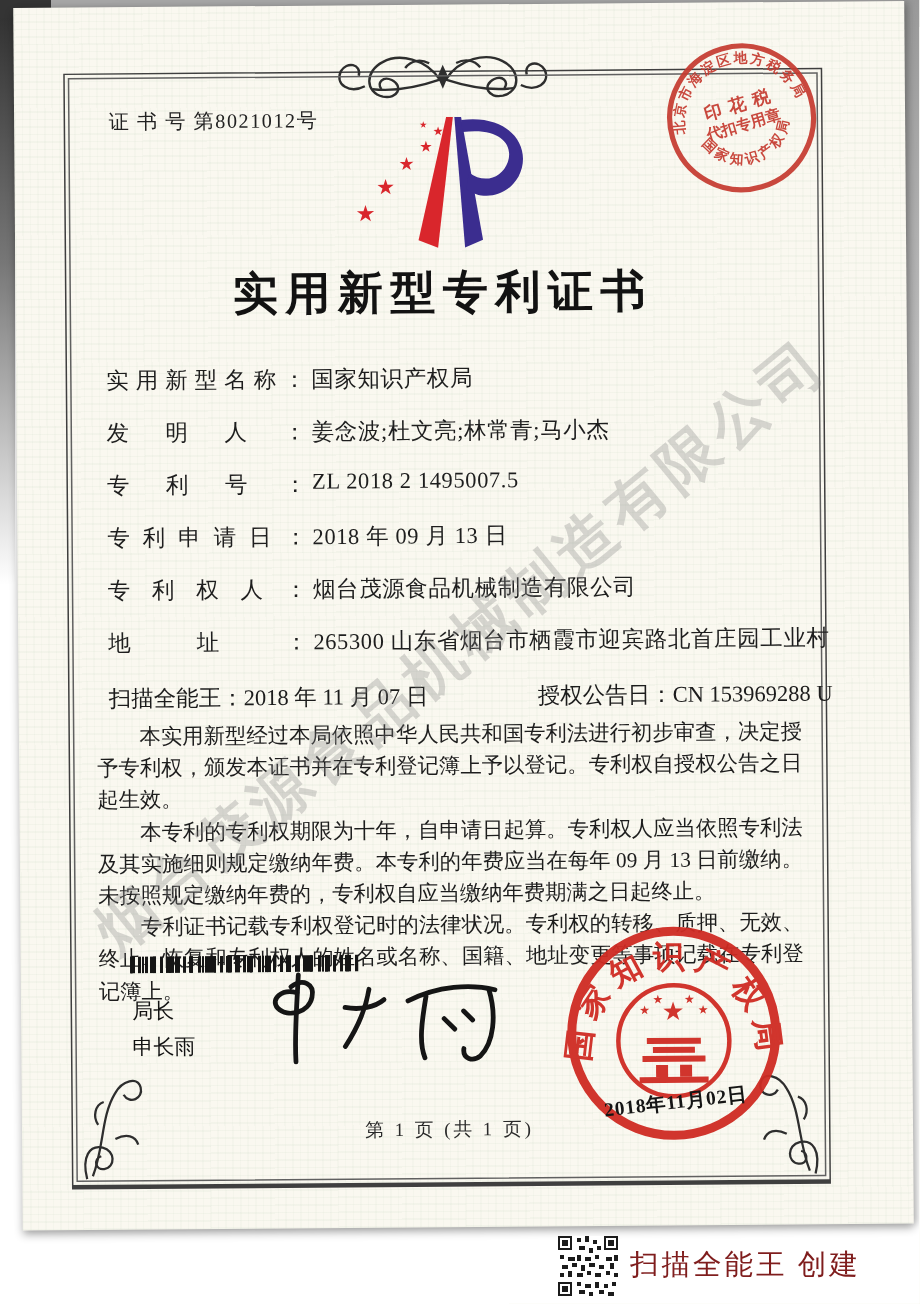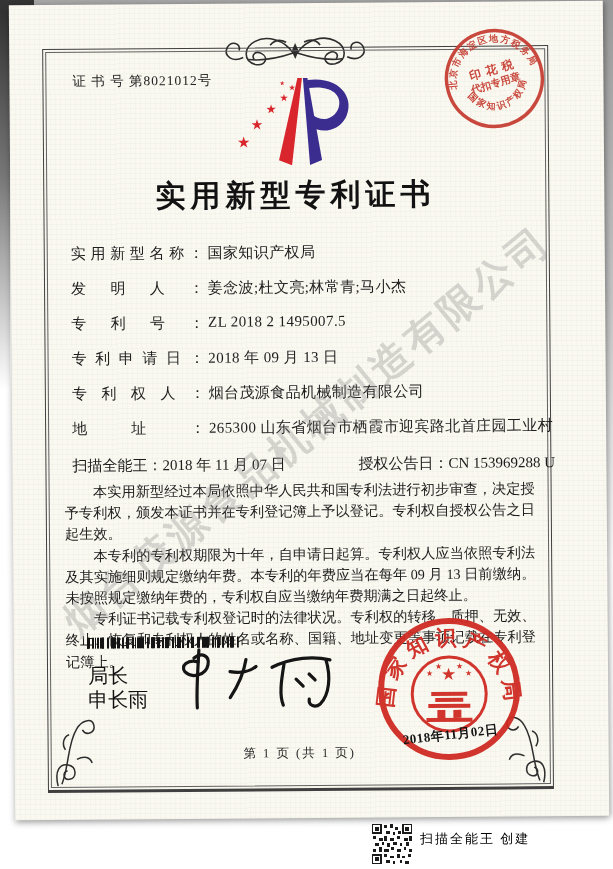--- a/index.html
+++ b/index.html
@@ -38,21 +38,21 @@
 
   .paras{position:absolute;left:52px;top:477px;width:470px;}
   .paras p{margin:0;font-size:14.2px;line-height:21.2px;text-indent:2em;
            text-align:justify;color:#1d1d1d;}
 
   .barcode{position:absolute;left:73px;top:633px;width:152px;height:11px;
      background-image:repeating-linear-gradient(90deg,#151515 0 2px,transparent 2px 5px),
                       repeating-linear-gradient(90deg,#151515 0 1px,transparent 1px 8px),
                       repeating-linear-gradient(90deg,#151515 0 3px,transparent 3px 13px);}
 
-  .signer{position:absolute;left:74px;top:659px;font-size:20px;line-height:24px;color:#111;}
+  .signer{position:absolute;left:74px;top:659px;font-size:14px;line-height:24px;color:#111;}
 
   .signature{position:absolute;left:150px;top:640px;width:190px;height:80px;}
   .signature path{stroke:#151515;stroke-width:3.2;fill:none;stroke-linecap:round;}
 
   .seal{position:absolute;left:360px;top:612px;width:150px;height:150px;opacity:.95;}
   .seal-date{position:absolute;left:350px;top:724px;width:172px;text-align:center;
              font-size:13px;font-weight:bold;color:#151515;transform:rotate(-6deg);letter-spacing:.5px;}
 
   .tax-stamp{position:absolute;left:432px;top:24px;width:106px;height:106px;
              transform:rotate(-16deg);opacity:.92;}
@@ -66,21 +66,21 @@
      pointer-events:none;z-index:6;}
 
   .ornament-top{position:absolute;left:50%;top:-17px;transform:translateX(-50%);
                 width:170px;height:40px;}
   .orn path{stroke:#2e2e2e;stroke-width:1.6;fill:none;}
   .corner{position:absolute;width:58px;height:76px;}
   .corner.bl{left:3px;bottom:2px;}
   .corner.br{right:3px;bottom:2px;transform:scaleX(-1);}
 
   .qr{position:absolute;left:372px;top:822px;width:40px;height:44px;}
-  .scan-caption{position:absolute;left:420px;top:830px;font-size:13px;letter-spacing:2px;color:#000000;}
+  .scan-caption{position:absolute;left:420px;top:830px;font-size:19px;letter-spacing:2px;color:#7f1d1d;}
 
   .logo{position:absolute;left:223px;top:72px;width:135px;height:100px;}
 </style>
 </head>
 <body>
 
 <div class="screen">
   <div class="bg-top"></div>
   <div class="bg-right"></div>
   <div class="bg-left-dark"></div>

